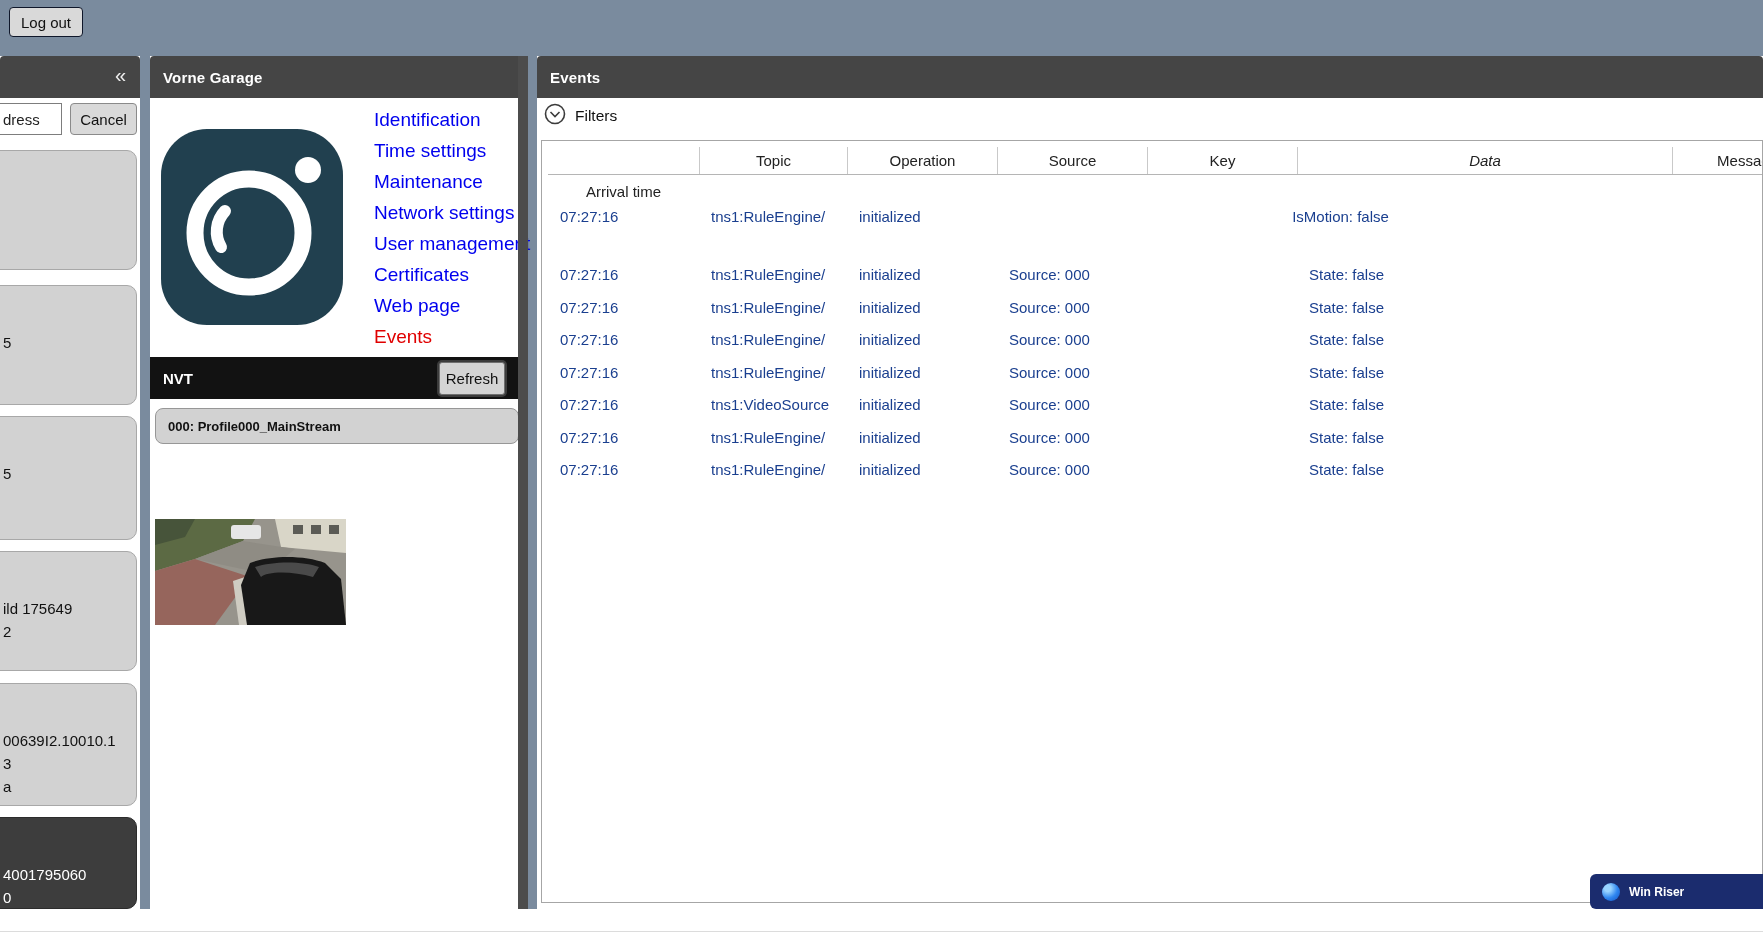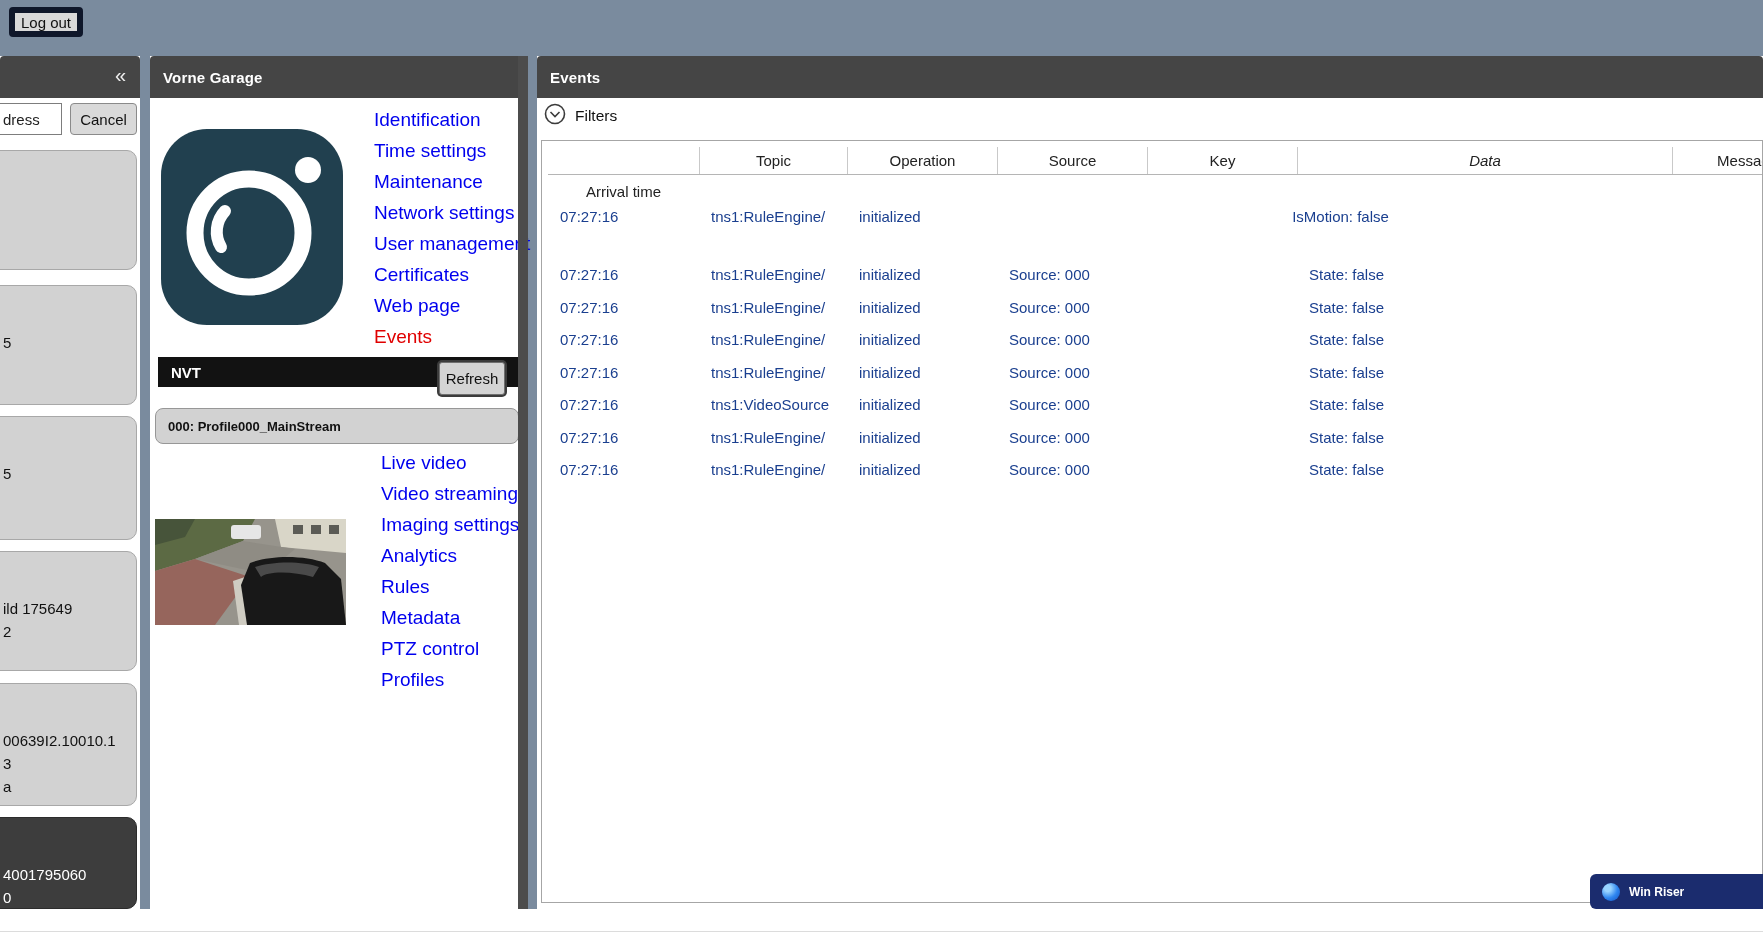--- a/index.html
+++ b/index.html
@@ -5,21 +5,21 @@
   * { margin:0; padding:0; box-sizing:border-box; }
   html,body { width:1763px; height:935px; overflow:hidden; background:#fff;
               font-family:"Liberation Sans", sans-serif; }
   .canvas { position:relative; width:1763px; height:935px; }
 
   .bg-slate { position:absolute; top:0; left:0; right:0; height:909px; background:var(--topbar-bg,#7a8b9e); }
 
   
   .topbar { position:absolute; top:0; left:0; right:0; height:54px; background:var(--topbar-bg,#7a8b9e); z-index:2; }
   .logout-btn { position:absolute; left:9px; top:7px; width:74px; height:30px;
-    background:#d9d9d9; border:6px solid #0f172a; border-radius:4px; font-size:15px; color:#111;
+    background:#d9d9d9; border:1px solid #0f172a; border-radius:4px; font-size:15px; color:#111;
     font-family:inherit; cursor:pointer; }
 
   .panel { position:absolute; top:56px; height:853px; background:#fff; z-index:1; }
   .panel-header { position:absolute; top:0; left:0; right:0; height:42px; background:var(--header-bg,#454545);
     border-radius:4px 4px 0 0; display:flex; align-items:center; }
   .panel-title { color:#fff; font-weight:bold; font-size:15px; margin-left:13px; letter-spacing:.2px; }
 
   
   .left-panel { left:0; width:140px; overflow:hidden; }
   .collapse { position:absolute; right:14px; top:8px; color:#f0f0f0; font-size:20px; cursor:pointer; }
@@ -36,21 +36,21 @@
     white-space:nowrap; }
 
   
   .mid-panel { left:150px; width:378px; }
   .camera-icon { position:absolute; left:11px; top:73px; width:182px; height:196px; }
   .device-links { position:absolute; left:224px; top:48px; }
   .nvt-links { position:absolute; left:231px; top:391px; }
   .nav-link { height:31px; display:flex; align-items:center; font-size:19px;
     color:var(--link-blue,#0000ee); cursor:pointer; white-space:nowrap; }
   .nav-link.active { color:var(--active-red,#e00000); }
-  .nvt-bar { position:absolute; left:8px; right:10px; top:301px; height:30px; background:#121212;
+  .nvt-bar { position:absolute; left:0; right:10px; top:301px; height:42px; background:#121212;
     display:flex; align-items:center; }
   .nvt-title { color:#fff; font-weight:bold; font-size:15px; margin-left:13px; }
   .refresh-btn { position:absolute; right:13px; top:5px; width:66px; height:33px; background:#d4d4d4;
     border:1px solid #6f6f6f; border-radius:3px; font-size:15px; color:#111; font-family:inherit; cursor:pointer;
     box-shadow:0 0 0 2px #3c3c3c; }
   .profile-btn { position:absolute; left:5px; top:352px; width:364px; height:36px; background:#d2d2d2;
     border:1px solid #979797; border-radius:8px; font-size:13px; font-weight:bold; color:#111;
     text-align:left; padding-left:12px; font-family:inherit; cursor:pointer; }
   .thumb { position:absolute; left:5px; top:463px; width:191px; height:106px; cursor:pointer; }
   .mid-scrollbar { position:absolute; right:0; top:0; bottom:0; width:10px; background:#4c4c4c; cursor:pointer; }
@@ -175,30 +175,20 @@
         <rect x="174" y="6" width="10" height="9" fill="#5b5b55"></rect>
         <polygon points="88,22 140,30 110,55 40,40" fill="#8f8c84"></polygon>
         <rect x="76" y="6" width="30" height="14" rx="3" fill="#e6e6e6"></rect>
         <polygon points="0,52 40,40 95,58 60,106 0,106" fill="#96655c"></polygon>
         <polygon points="78,62 90,58 96,106 84,106" fill="#cfccc2"></polygon>
         <path d="M95,44 C115,36 150,36 170,44 L186,60 L191,106 L92,106 L86,66 Z" fill="#181818"></path>
         <path d="M100,48 C118,42 148,42 164,48 L158,58 C138,52 112,52 106,58 Z" fill="#4a4a4a"></path>
       </svg>
     </div>
 
-    <div class="nvt-links">
-        <div class="nav-link">Live video</div>
-        <div class="nav-link">Video streaming</div>
-        <div class="nav-link">Imaging settings</div>
-        <div class="nav-link">Analytics</div>
-        <div class="nav-link">Rules</div>
-        <div class="nav-link">Metadata</div>
-        <div class="nav-link">PTZ control</div>
-        <div class="nav-link">Profiles</div>
-      </div>
     <div class="mid-scrollbar"></div>
   </div>
 
   <div class="panel right-panel">
     <div class="panel-header">
       <span class="panel-title">Events</span>
     </div>
 
     <div class="filters-row">
       <span>

